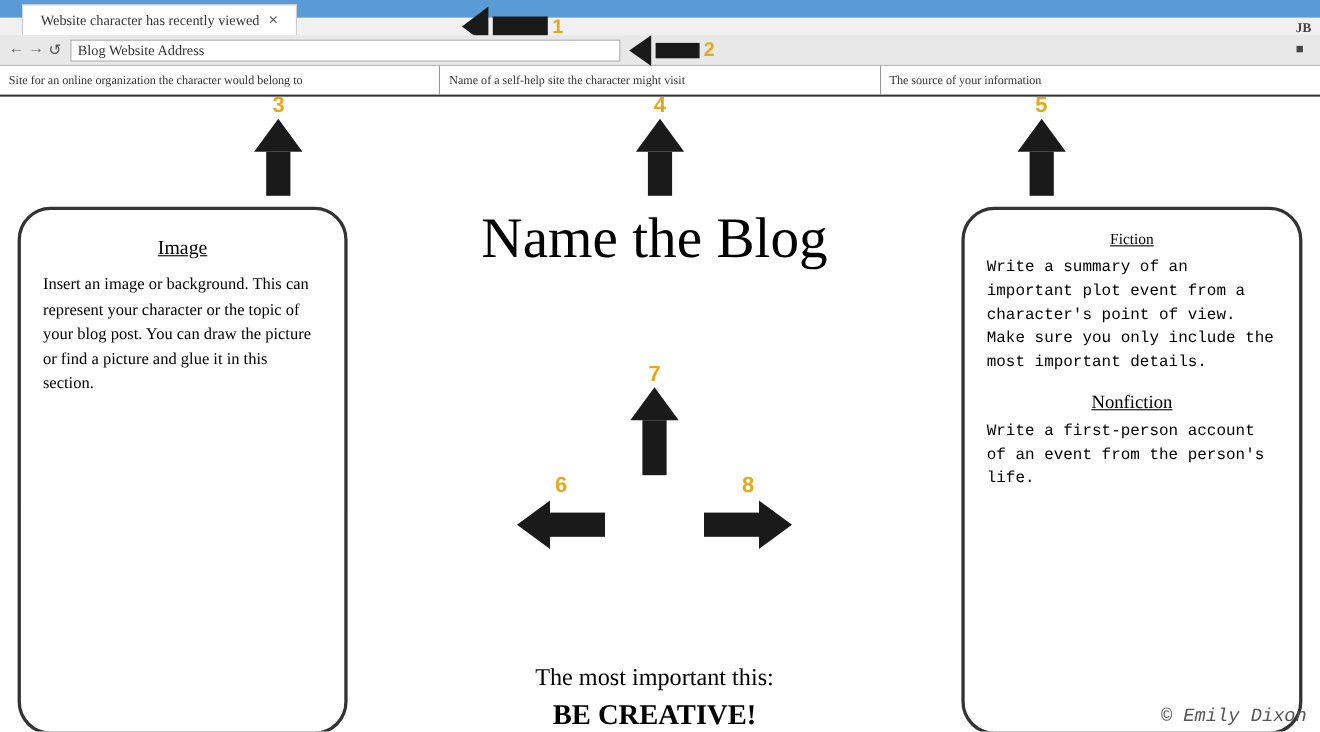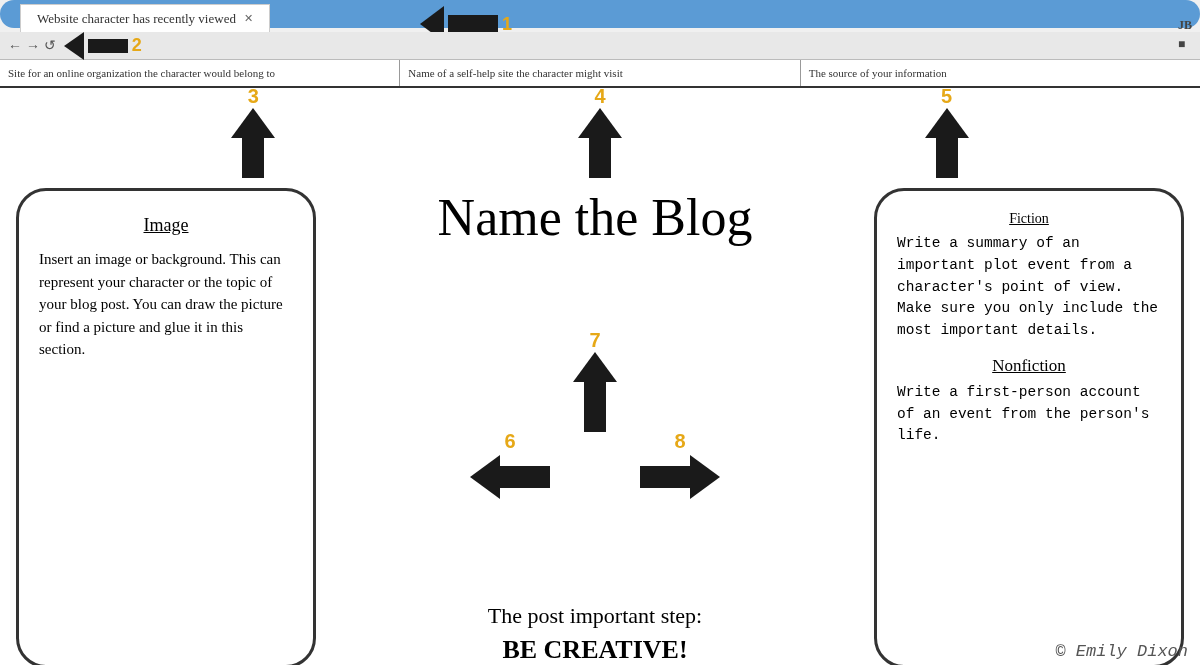--- a/index.html
+++ b/index.html
@@ -18,23 +18,22 @@
       top: 0; left: 0; right: 0;
       height: 80px;
       background: #f0f0f0;
       border-bottom: 1px solid #ccc;
     }
 
     
     .tab-bar {
       position: absolute;
       top: 0; left: 0; right: 0;
-      height: 28px;
+      height: 16px;
       background: #5b9bd5;
-      border-radius: 16px;
     }
 
     .tab-item {
       position: absolute;
       top: 4px; left: 20px;
       background: #fff;
       border: 1px solid #ccc;
       border-bottom: none;
       padding: 4px 16px;
       font-size: 13px;
@@ -341,20 +340,23 @@
       <div class="big-arrow-shaft"></div>
       <span class="inline-arrow-number">1</span>
     </div>
   </div>
 
   <div class="address-bar-row">
     <div class="nav-buttons">
       <span>←</span>
       <span>→</span>
       <span>↺</span>
+    </div>
+    <div class="address-box">
+      <span>Blog Website Address</span>
     </div>
 
     <div style="display:flex; align-items:center; gap:4px;">
       <div style="width:0;height:0;border-top:14px solid transparent;border-bottom:14px solid transparent;border-right:20px solid #1a1a1a;"></div>
       <div style="height:14px;width:40px;background:#1a1a1a;"></div>
       <span class="inline-arrow-number">2</span>
     </div>
     <div class="browser-icons">
       <span>JB</span>
       <span>■</span>
@@ -432,21 +434,21 @@
             <span class="arrow-number">8</span>
             <div class="arrow-right">
               <div class="arrow-shaft-h" style="width:50px;"></div>
               <div class="arrow-head-right"></div>
             </div>
           </div>
         </div>
       </div>
 
       <div class="center-bottom-text">
-        <div>The post important step:</div>
+        <div>The most important this:</div>
         <div style="font-size:26px; font-weight:bold;">BE CREATIVE!</div>
       </div>
     </div>
 
     <div class="right-panel">
       <div class="fiction-title">Fiction</div>
       <div class="right-panel-text">Write a summary of an important plot event from a character's point of view.  Make sure you only include the most important details.</div>
       <div class="nonfiction-title">Nonfiction</div>
       <div class="right-panel-text">Write a first-person account of an event from the person's life.</div>
     </div>

